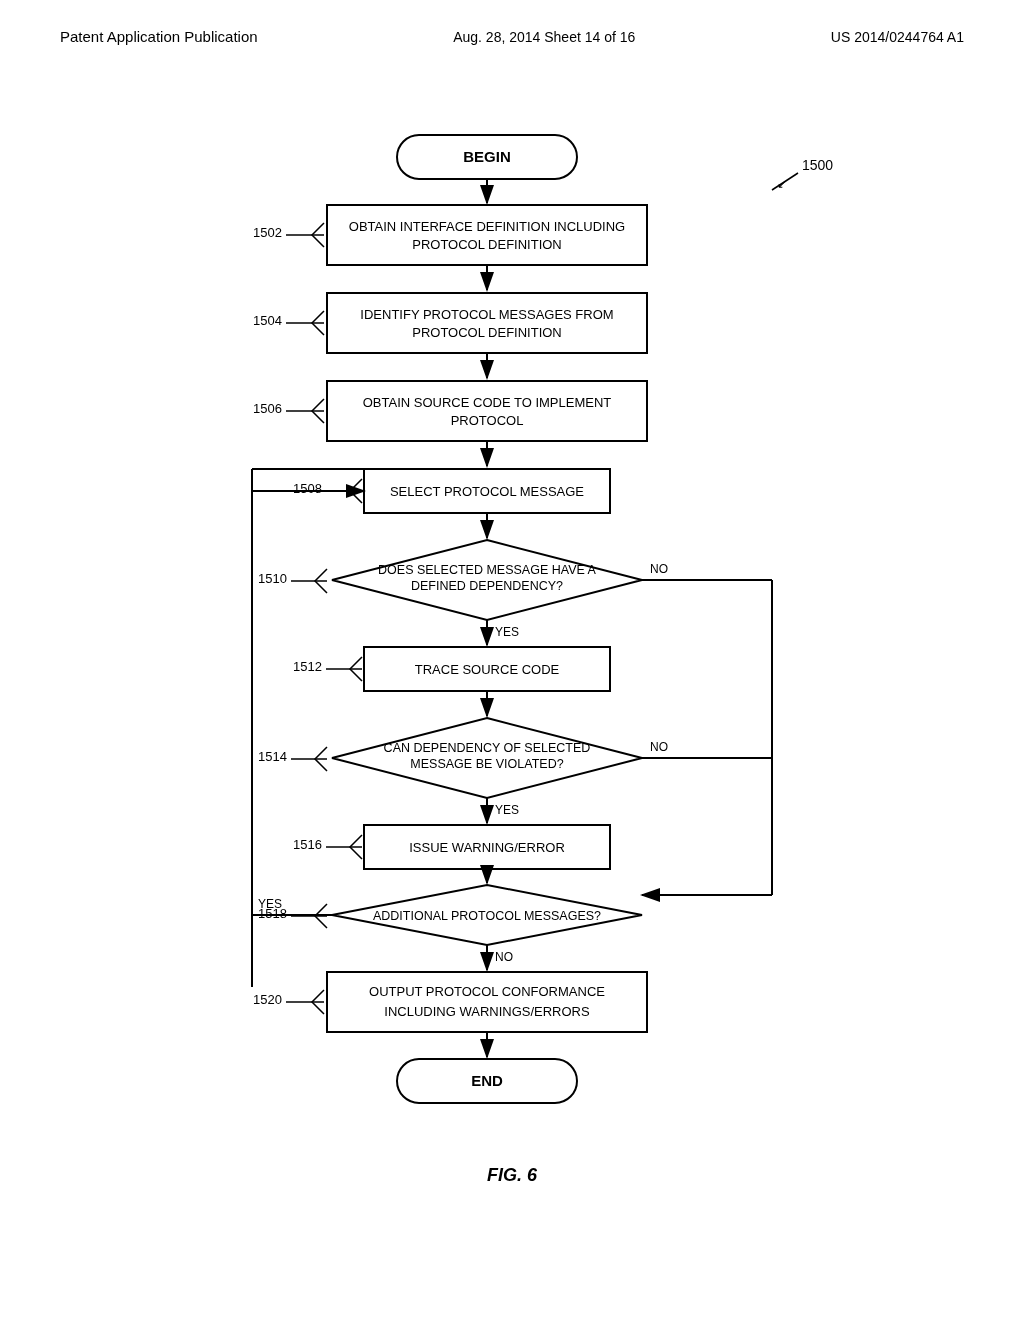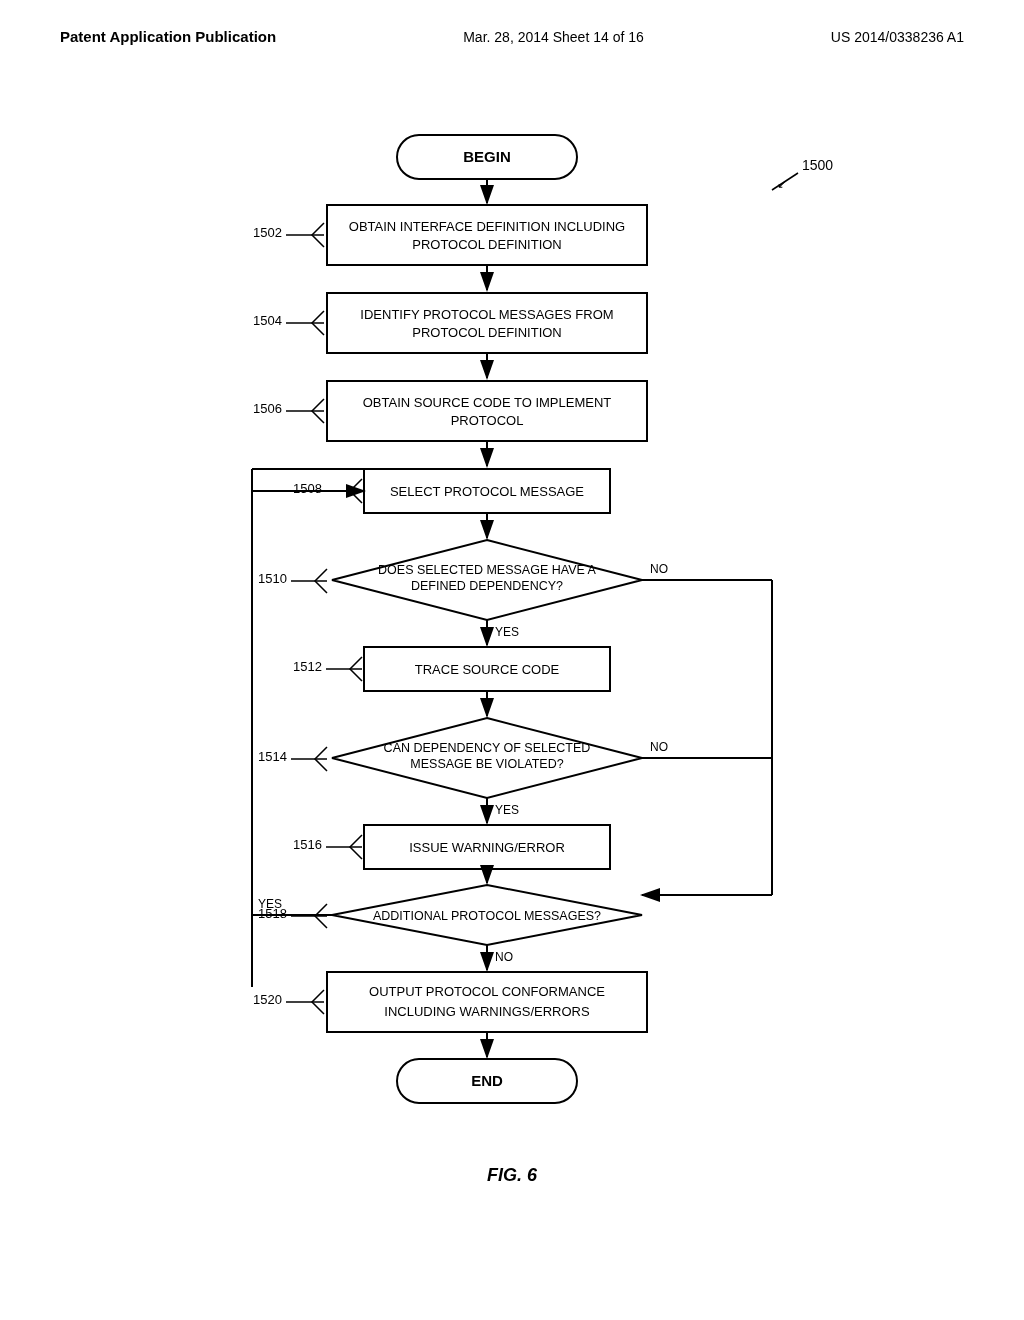--- a/index.html
+++ b/index.html
@@ -15,21 +15,21 @@
     .page-header {
       display: flex;
       justify-content: space-between;
       align-items: baseline;
       padding: 28px 60px 10px 60px;
       font-size: 14px;
       color: #000;
     }
 
     .header-left {
-      font-weight: bold;
+      font-weight: normal;
       font-size: 15px;
     }
 
     .header-center {
       font-size: 14px;
     }
 
     .header-right {
       font-size: 14px;
     }
@@ -54,22 +54,22 @@
       font-weight: bold;
       margin-top: 10px;
       font-style: italic;
     }
   </style>
 </head>
 <body>
 
 <div class="page-header">
   <span class="header-left">Patent Application Publication</span>
-  <span class="header-center">Mar. 28, 2014  Sheet 14 of 16</span>
-  <span class="header-right">US 2014/0338236 A1</span>
+  <span class="header-center">Aug. 28, 2014  Sheet 14 of 16</span>
+  <span class="header-right">US 2014/0244764 A1</span>
 </div>
 
 <div class="diagram-container">
   <svg class="flowchart-svg" viewBox="0 0 860 1080" xmlns="http://www.w3.org/2000/svg">
     <defs>
       <marker id="arrowhead" markerWidth="10" markerHeight="7" refX="9" refY="3.5" orient="auto">
         <polygon points="0 0, 10 3.5, 0 7" fill="#000"></polygon>
       </marker>
     </defs>
 

